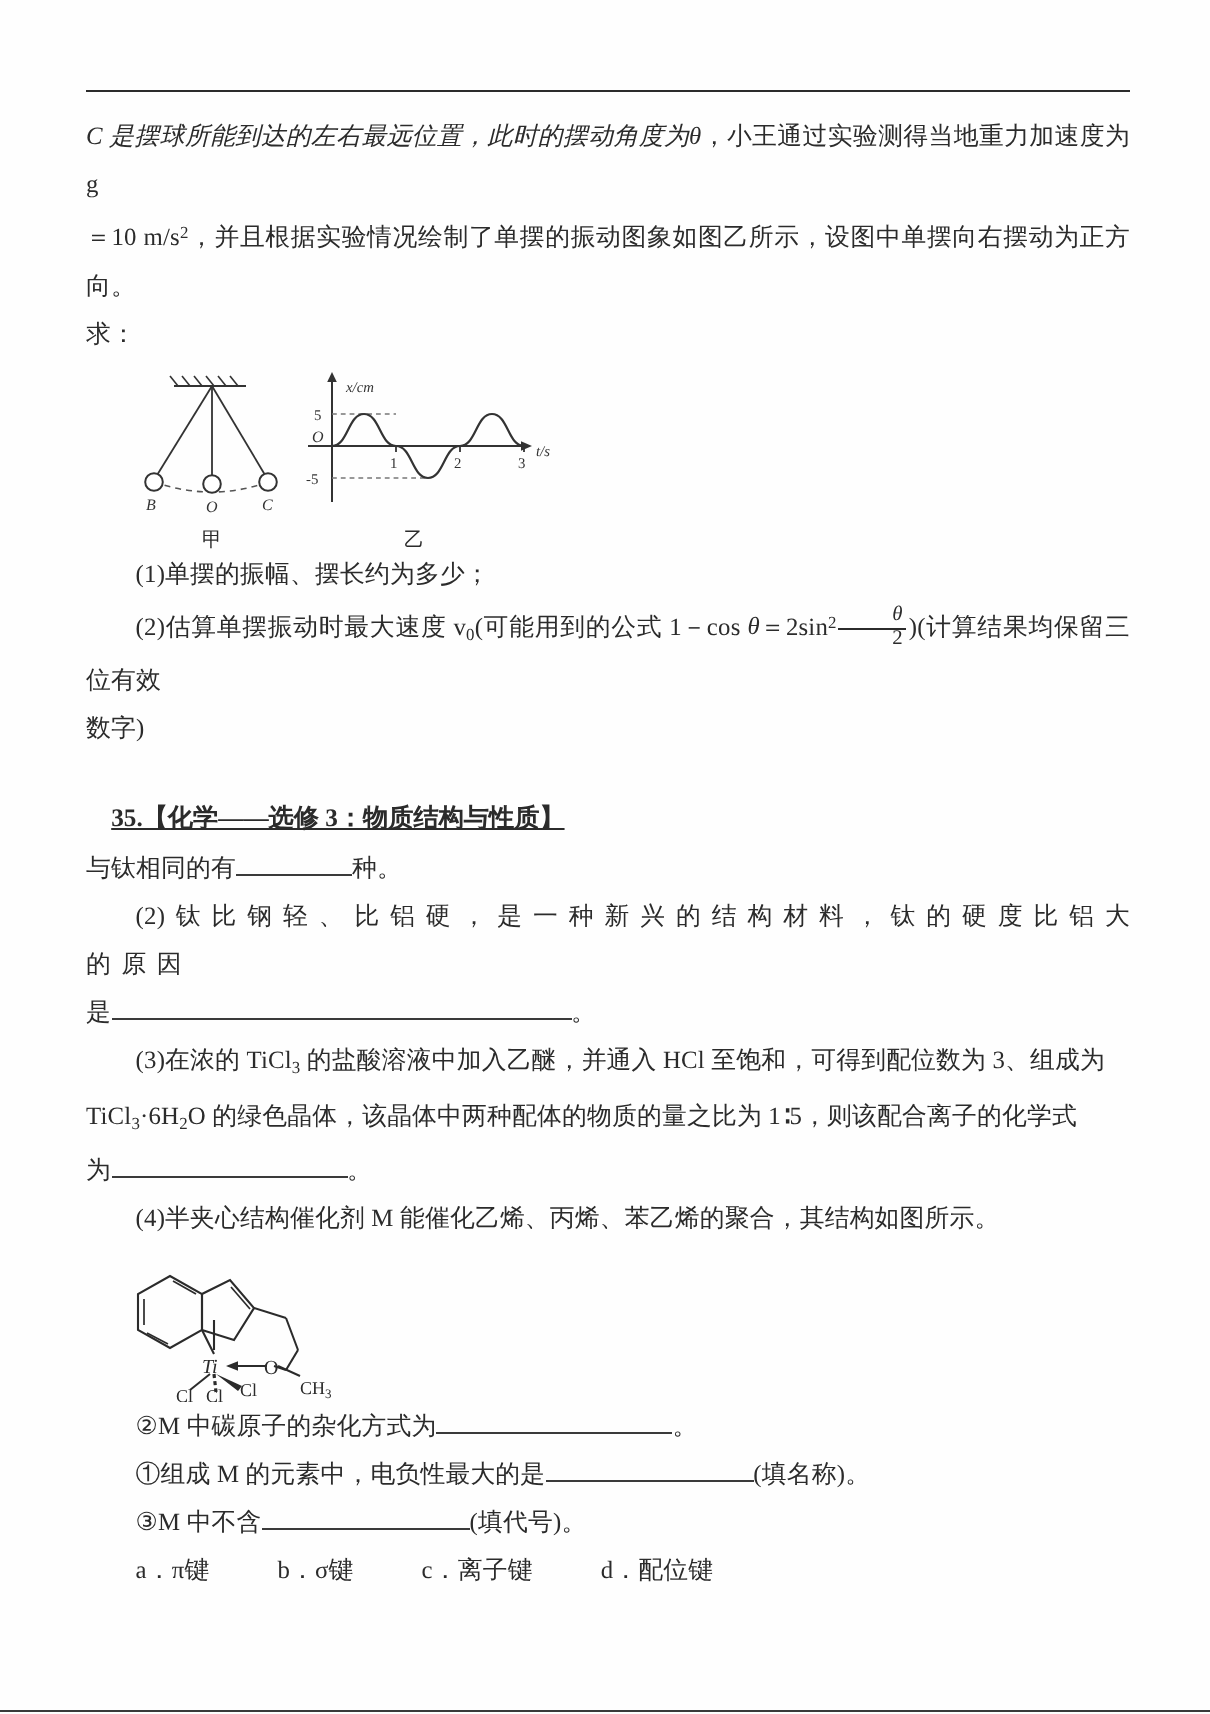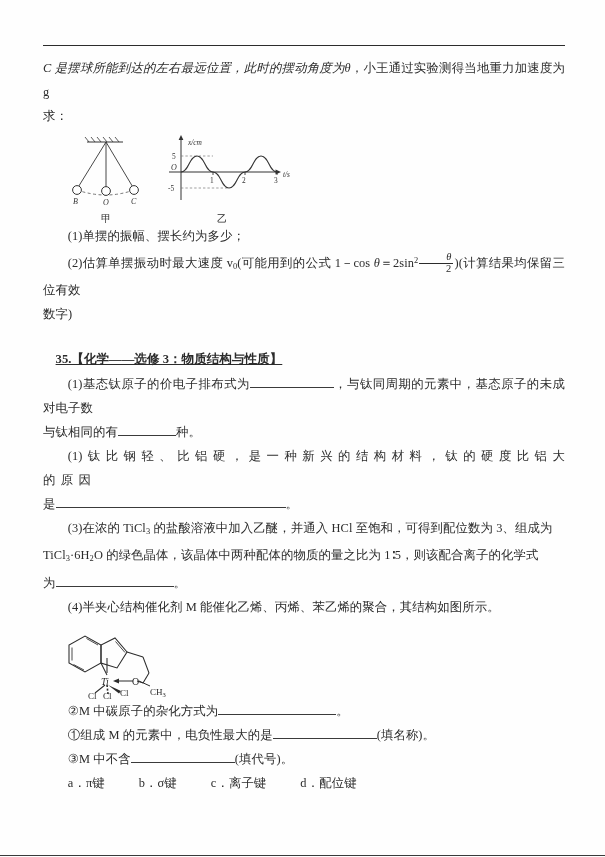--- a/index.html
+++ b/index.html
@@ -84,21 +84,21 @@
     margin: 0 1px;
   }
   .frac .num { display: block; border-bottom: 1px solid #2b2b2b; padding: 0 2px; font-style: italic;}
   .frac .den { display: block; padding: 0 2px; }
   .figures {
     position: relative;
     height: 92px;
     margin-top: 4px;
   }
   .fig-pend { position: absolute; left: 20px; top: 0; }
-  .fig-graph { position: absolute; left: 120px; top: 0; }
+  .fig-graph { position: absolute; left: 105px; top: 0; }
   .struct-fig {
     position: relative;
     margin: 4px 0 2px 14px;
     height: 74px;
   }
   svg { display: block; }
   .cap {
     font-size: 10px;
     text-align: center;
   }
@@ -107,20 +107,21 @@
 <body>
 
 <div class="page">
 
   <div class="top-rule"></div>
 
   <div class="content">
 
     <p class="para"><span class="ital">C 是摆球所能到达的左右最远位置，此时的摆动角度为</span><span class="ital">θ</span><span>，小王通过实验测得当地重力加速度为 g</span></p>
 
+    <p class="para"><span>＝10 m/s</span><sup>2</sup><span>，并且根据实验情况绘制了单摆的振动图象如图乙所示，设图中单摆向右摆动为正方向。</span></p>
 
     <p class="para">求：</p>
 
     <div class="figures">
 
       <div class="fig-pend">
         <svg width="86" height="80" viewBox="0 0 86 80">
 
           <line x1="24" y1="10" x2="60" y2="10" stroke="#333" stroke-width="1.1"></line>
           <line x1="26" y1="10" x2="22" y2="5" stroke="#333" stroke-width="0.8"></line>
@@ -181,25 +182,24 @@
 
     <p class="para indent"><span>(2)估算单摆振动时最大速度 v</span><sub>0</sub><span>(可能用到的公式 1－cos </span><span class="ital">θ</span><span>＝2sin</span><sup>2</sup><span class="frac"><span class="num">θ</span><span class="den">2</span></span><span>)(计算结果均保留三位有效</span></p>
 
     <p class="para">数字)</p>
 
     <div class="gap-md"></div>
 
     <p class="heading">35.【化学——选修 3：物质结构与性质】</p>
 
 
-    <p class="para indent"><span>(1)基态钛原子的价电子排布式为</span><span class="blank b-m"></span><span>，与钛同周期的元素中，基态原子的未成对电子数</span></p>
 
     <p class="para"><span>与钛相同的有</span><span class="blank b-s"></span><span>种。</span></p>
 
-    <p class="para indent spaced">(1) 钛 比 钢 轻 、 比 铝 硬 ， 是 一 种 新 兴 的 结 构 材 料 ， 钛 的 硬 度 比 铝 大 的 原 因</p>
+    <p class="para indent spaced">(2) 钛 比 钢 轻 、 比 铝 硬 ， 是 一 种 新 兴 的 结 构 材 料 ， 钛 的 硬 度 比 铝 大 的 原 因</p>
 
     <p class="para"><span>是</span><span class="blank b-xxl"></span><span>。</span></p>
 
     <p class="para indent"><span>(3)在浓的 TiCl</span><sub>3</sub><span> 的盐酸溶液中加入乙醚，并通入 HCl 至饱和，可得到配位数为 3、组成为</span></p>
 
     <p class="para"><span>TiCl</span><sub>3</sub><span>·6H</span><sub>2</sub><span>O 的绿色晶体，该晶体中两种配体的物质的量之比为 1∶5，则该配合离子的化学式</span></p>
 
     <p class="para"><span>为</span><span class="blank b-xl"></span><span>。</span></p>
 
     <p class="para indent">(4)半夹心结构催化剂 M 能催化乙烯、丙烯、苯乙烯的聚合，其结构如图所示。</p>

